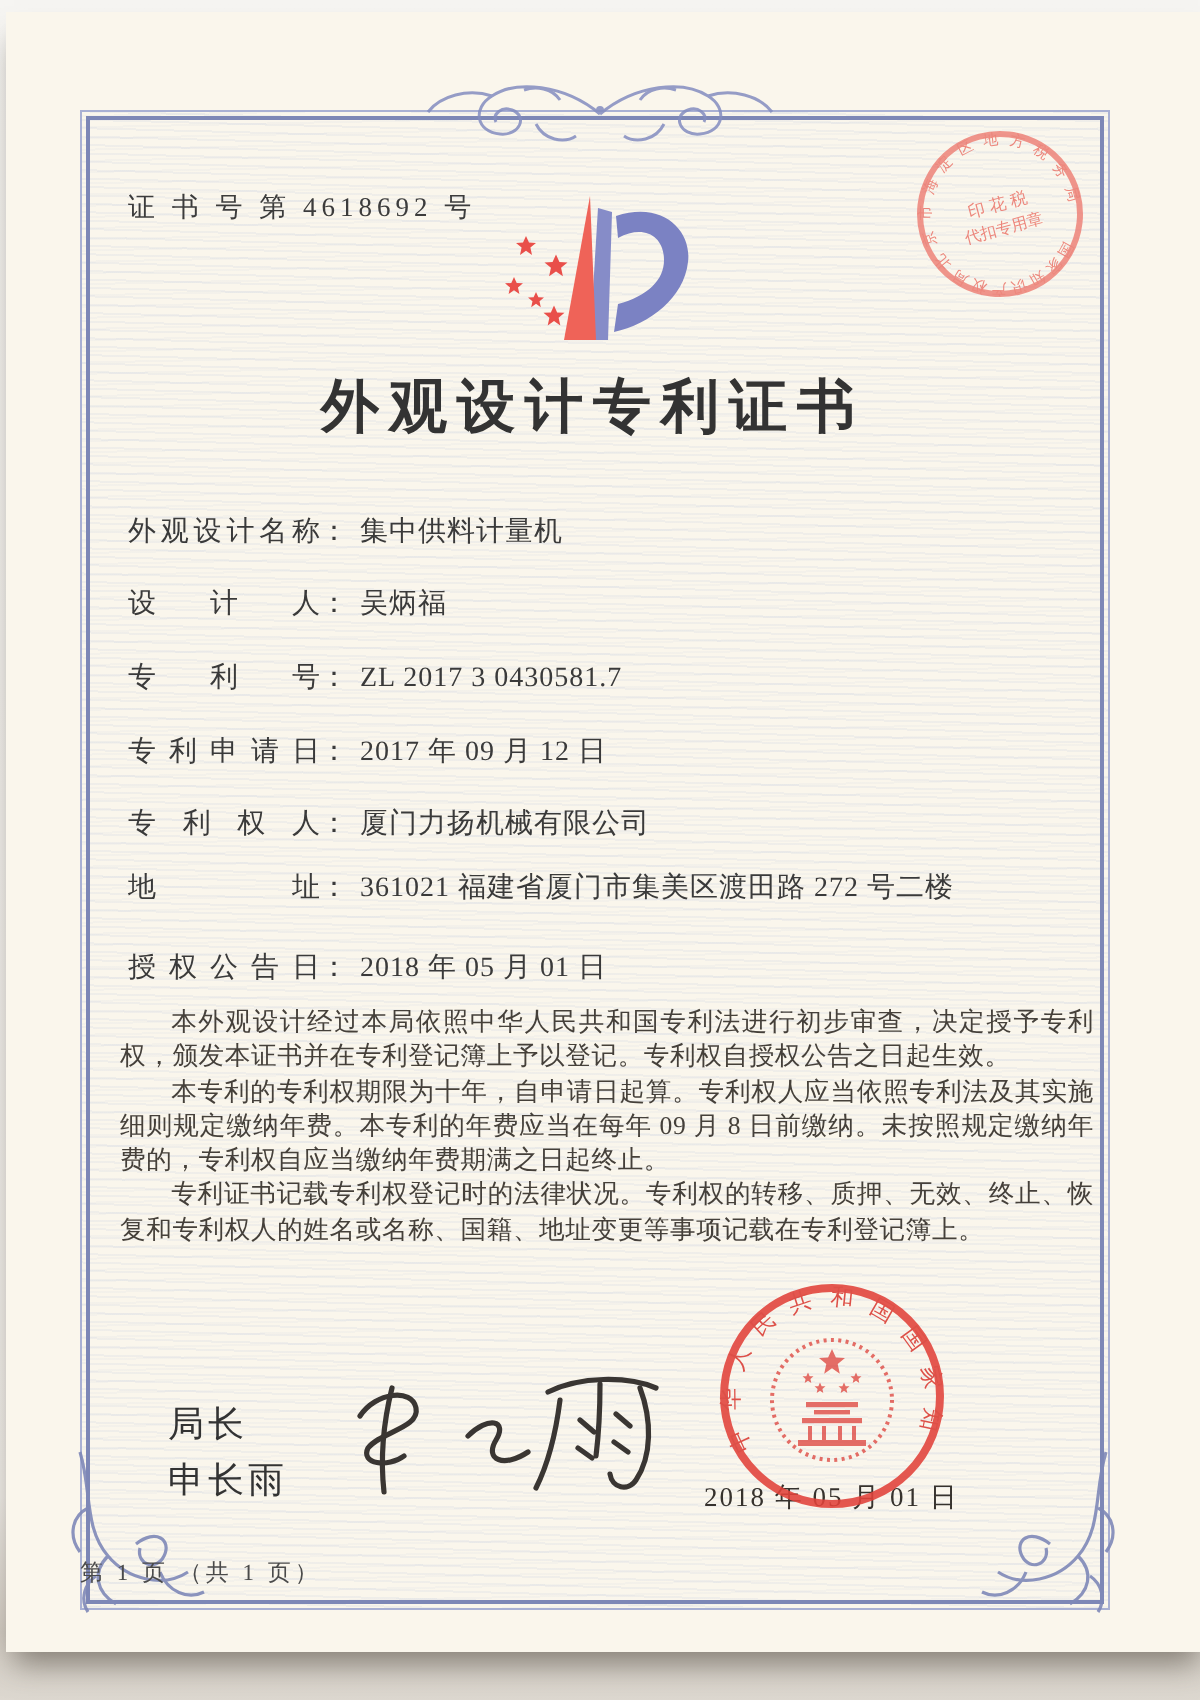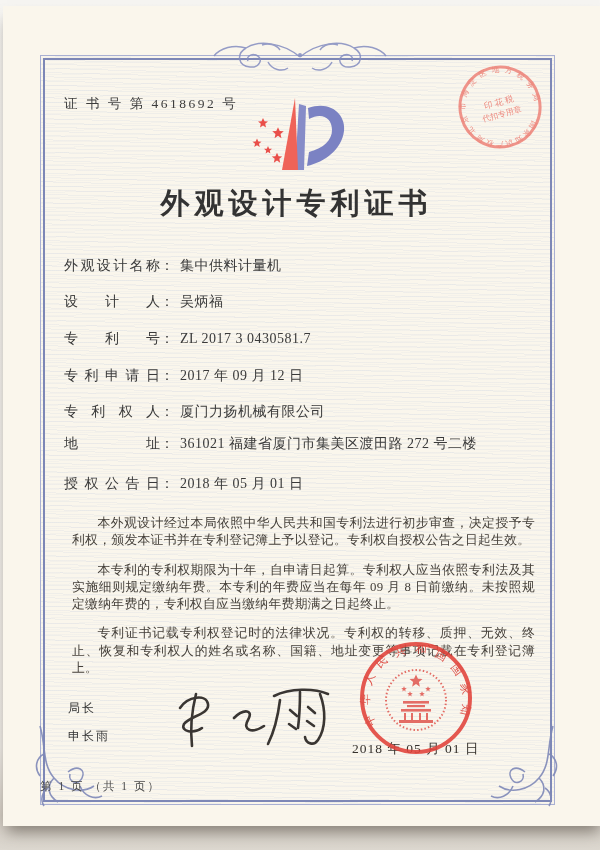--- a/index.html
+++ b/index.html
@@ -20,22 +20,22 @@
   .logo{position:absolute;left:248px;top:92px;}
   .title{position:absolute;left:40px;top:184px;width:513px;text-align:center;
          font-size:29px;font-weight:700;letter-spacing:5px;color:#333;}
   .frow{position:absolute;left:64px;font-size:14px;color:#3a3a3a;white-space:nowrap;}
   .flabel{display:inline-block;width:96px;text-align:justify;text-align-last:justify;vertical-align:top;}
   .fcolon{display:inline-block;margin-right:6px;}
   .fvalue{letter-spacing:.5px;}
   .grant-right{position:absolute;left:304px;top:0;}
   .paras{position:absolute;left:60px;top:503px;width:487px;font-size:12.8px;line-height:17.3px;
          color:#45403a;text-align:justify;letter-spacing:.3px;}
-  .paras p{margin:12px;text-indent:2em;}
-  .director{position:absolute;left:68px;font-size:12px;color:#333;letter-spacing:2px;}
+  .paras p{margin:0;text-indent:2em;}
+  .director{position:absolute;left:84px;font-size:18px;color:#333;letter-spacing:2px;}
   .sig{position:absolute;left:168px;top:680px;}
   .seal-date{position:absolute;left:352px;top:740px;font-size:13.5px;color:#36322d;
              letter-spacing:1px;z-index:3;font-weight:500;}
   .office-seal{position:absolute;left:341px;top:623px;z-index:4;opacity:.88;}
   .tax-seal{position:absolute;left:445px;top:52px;z-index:4;opacity:.8;}
   .footer{position:absolute;left:40px;top:779px;width:513px;text-align:left;
           font-size:11.5px;letter-spacing:2px;color:#4a4a4a;}
   svg{display:block;}
 </style>
 </head>

